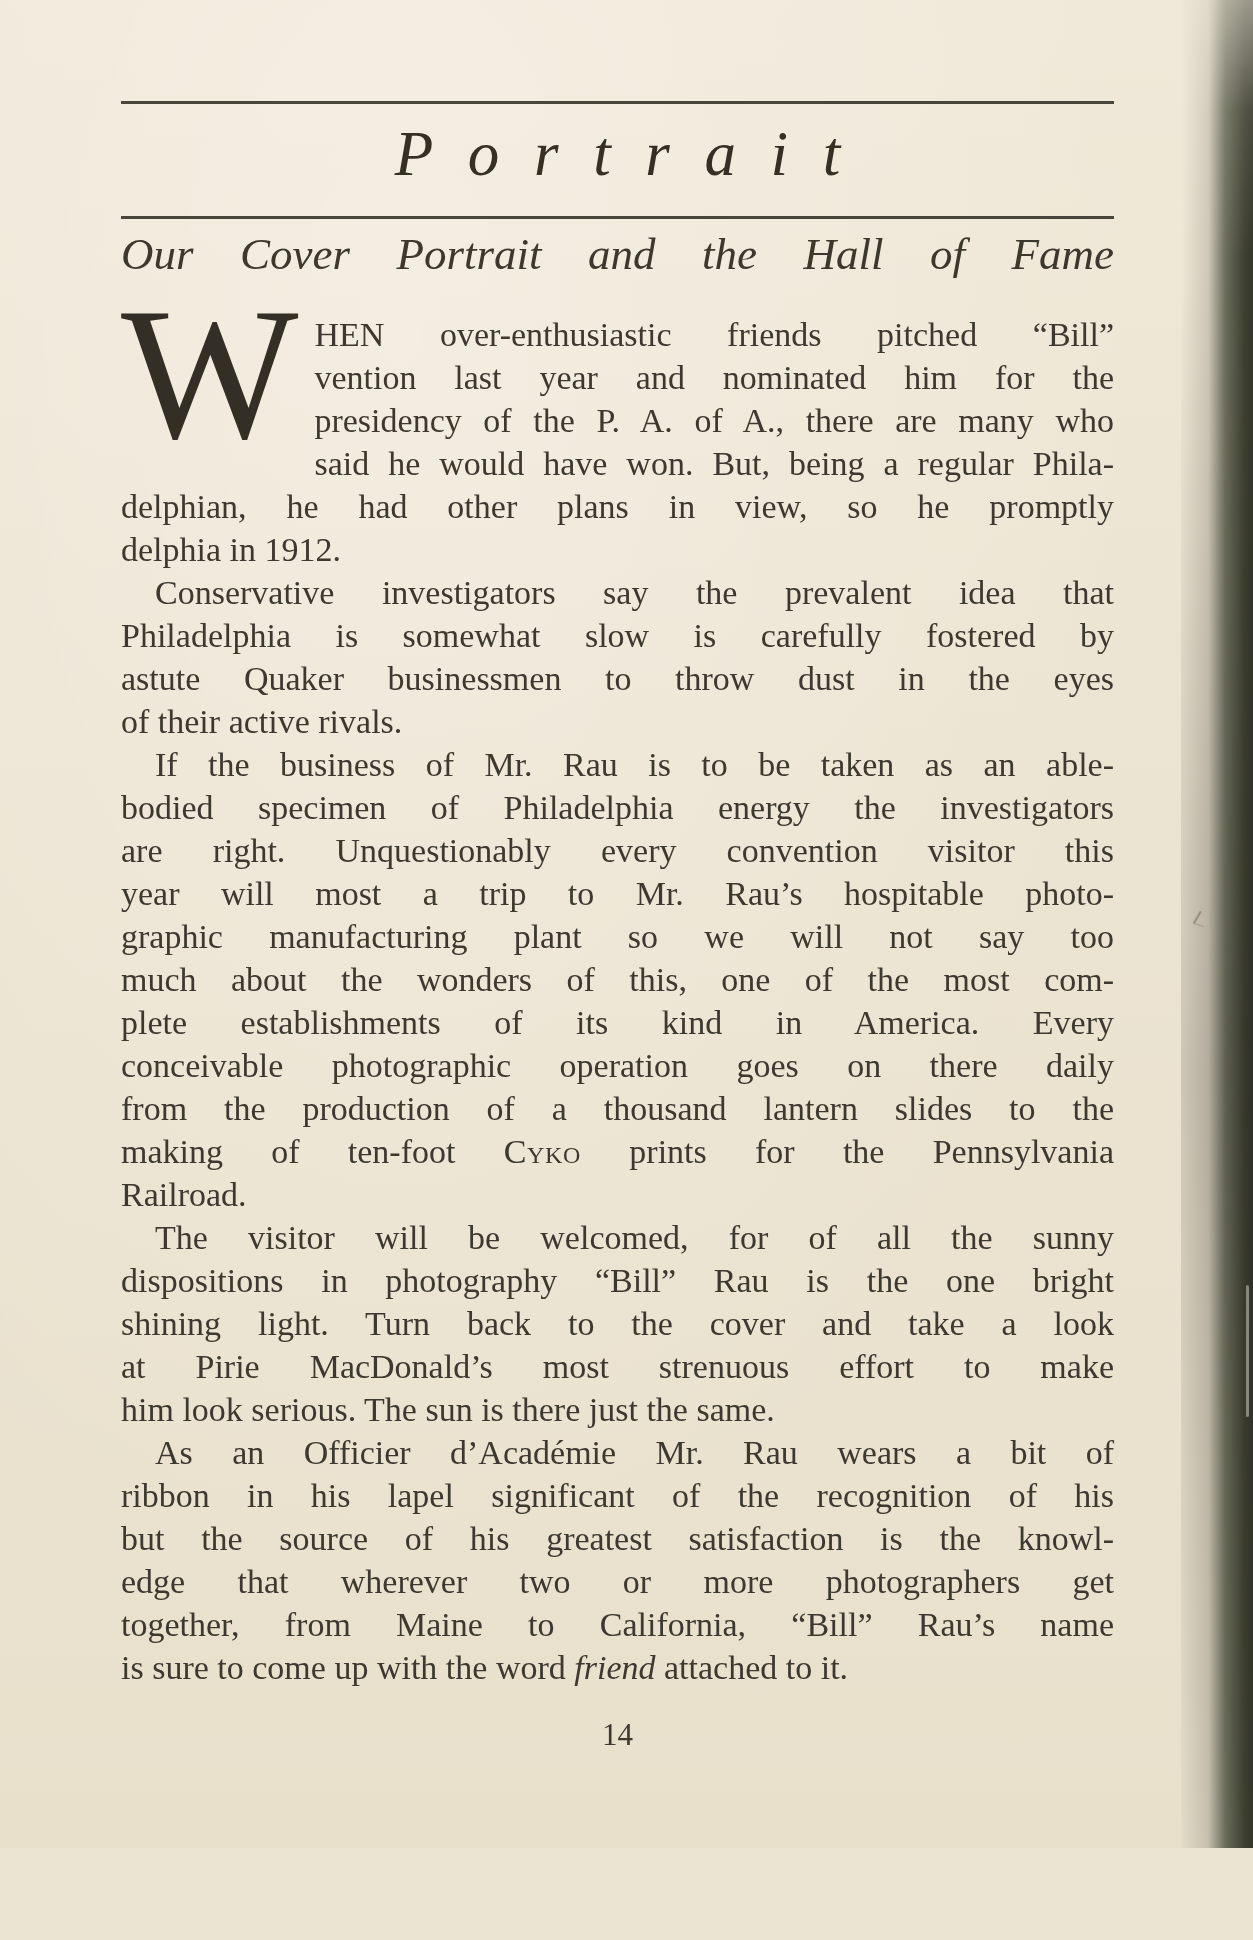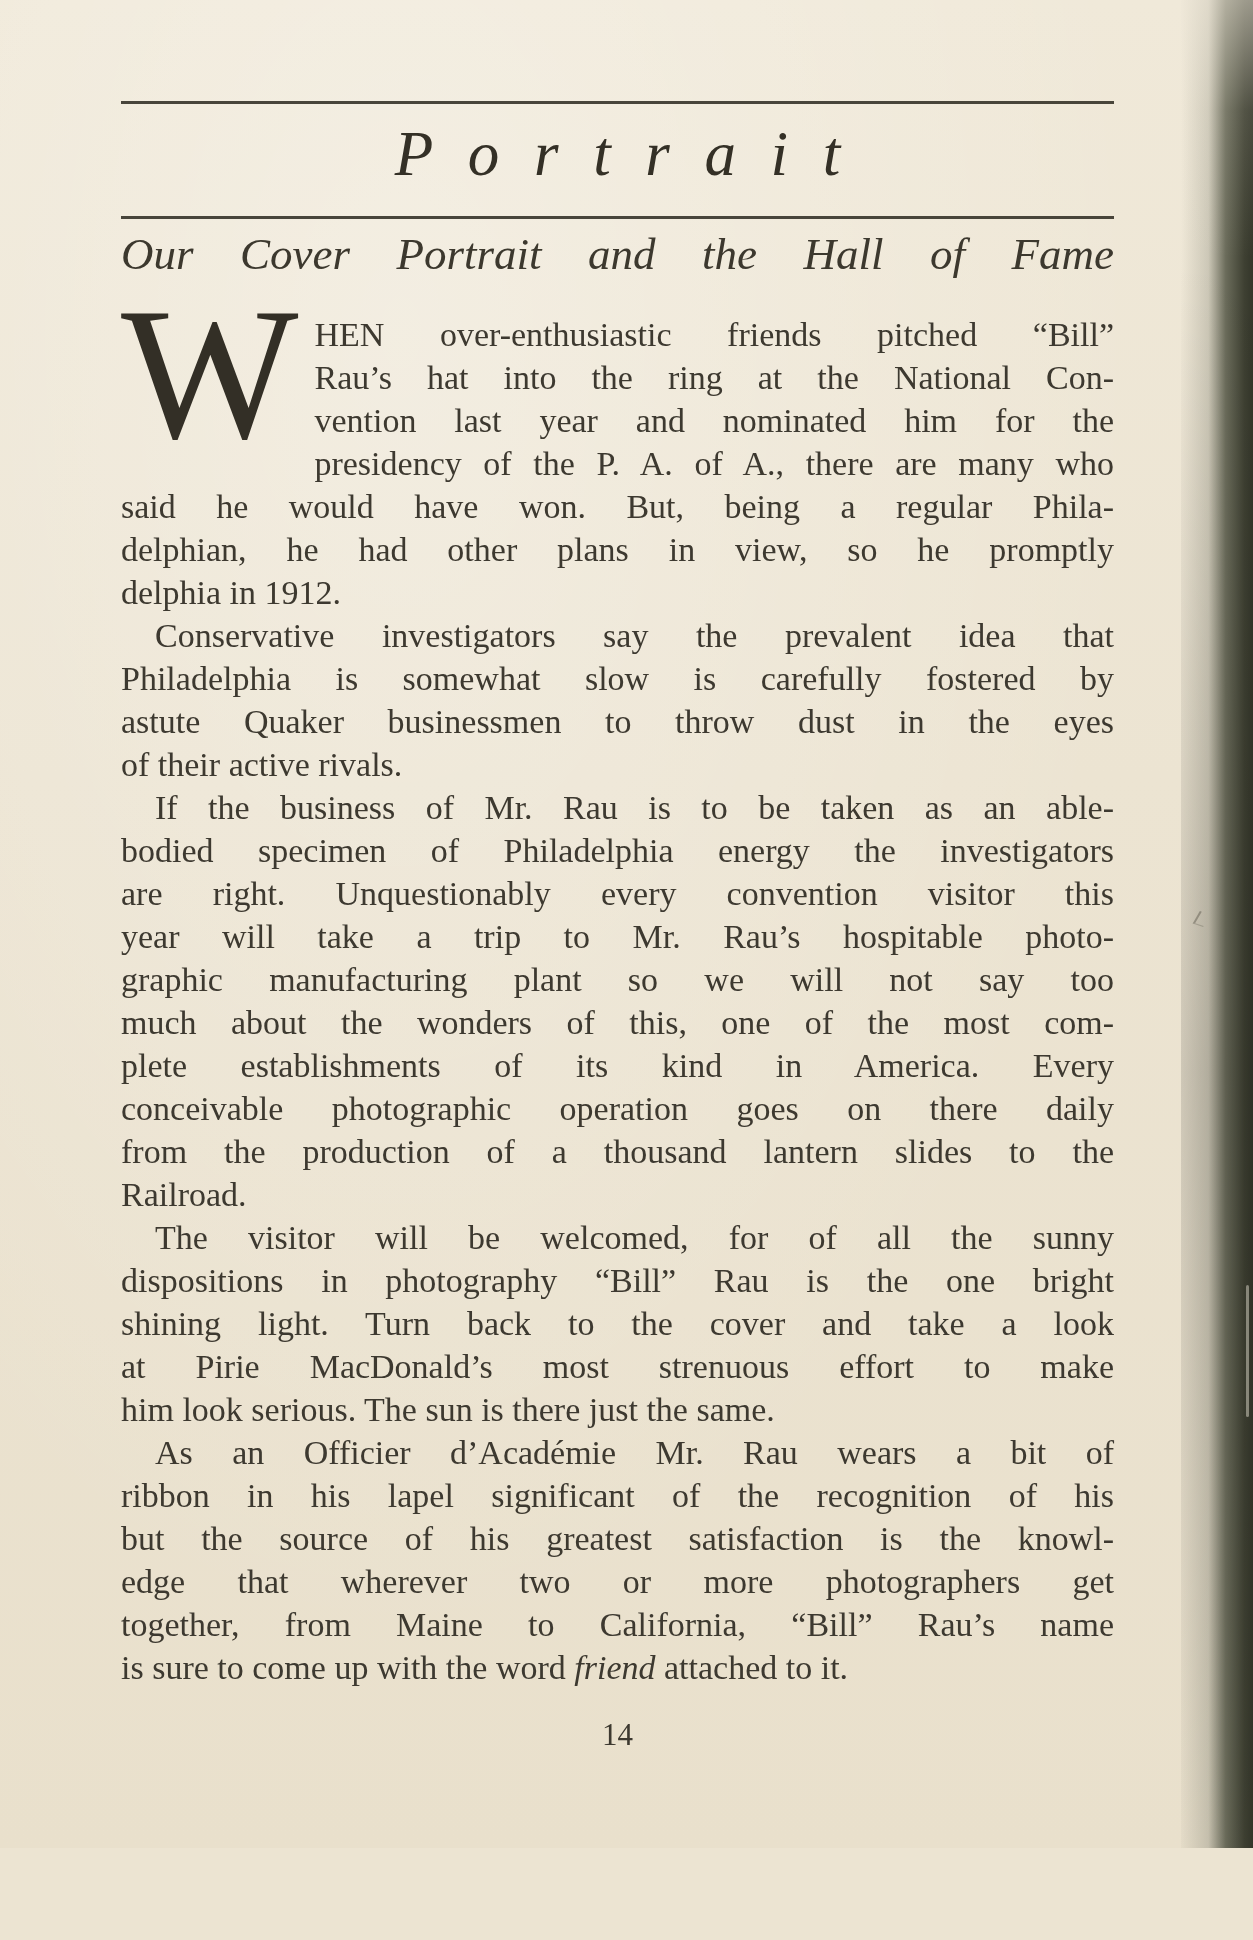--- a/index.html
+++ b/index.html
@@ -83,43 +83,43 @@
     <hr class="rule rule-top">
     <div class="masthead-title">Portrait</div>
     <hr class="rule rule-bottom">
 
     <h1 class="heading">Our Cover Portrait and the Hall of Fame</h1>
 
     <section class="body">
         <div class="para">
           <span class="dropcap">W</span>
           <div class="line"><span>HEN over-enthusiastic friends pitched “Bill”</span></div>
-          <div class="line"><span>Rau’s hat into the ring at the National Con-</span></div>
           <div class="line"><span>vention last year and nominated him for the</span></div>
           <div class="line"><span>presidency of the P. A. of A., there are many who</span></div>
           <div class="line"><span>said he would have won. But, being a regular Phila-</span></div>
           <div class="line"><span>delphian, he had other plans in view, so he promptly</span></div>
           <div class="line lastline"><span>delphia in 1912.</span></div>
         </div>
         <div class="para indent">
           <div class="line"><span>Conservative investigators say the prevalent idea that</span></div>
           <div class="line"><span>Philadelphia is somewhat slow is carefully fostered by</span></div>
           <div class="line"><span>astute Quaker businessmen to throw dust in the eyes</span></div>
           <div class="line lastline"><span>of their active rivals.</span></div>
         </div>
         <div class="para indent">
           <div class="line"><span>If the business of Mr. Rau is to be taken as an able-</span></div>
           <div class="line"><span>bodied specimen of Philadelphia energy the investigators</span></div>
           <div class="line"><span>are right. Unquestionably every convention visitor this</span></div>
-          <div class="line"><span>year will take a trip to Mr. Rau’s hospitable photo-</span></div>
+          <div class="line"><span>year will most a trip to Mr. Rau’s hospitable photo-</span></div>
           <div class="line"><span>graphic manufacturing plant so we will not say too</span></div>
           <div class="line"><span>much about the wonders of this, one of the most com-</span></div>
           <div class="line"><span>plete establishments of its kind in America. Every</span></div>
           <div class="line"><span>conceivable photographic operation goes on there daily</span></div>
           <div class="line"><span>from the production of a thousand lantern slides to the</span></div>
+          <div class="line"><span>making of ten-foot </span><span class="sc">Cyko</span><span> prints for the Pennsylvania</span></div>
           <div class="line lastline"><span>Railroad.</span></div>
         </div>
         <div class="para indent">
           <div class="line"><span>The visitor will be welcomed, for of all the sunny</span></div>
           <div class="line"><span>dispositions in photography “Bill” Rau is the one bright</span></div>
           <div class="line"><span>shining light. Turn back to the cover and take a look</span></div>
           <div class="line"><span>at Pirie MacDonald’s most strenuous effort to make</span></div>
           <div class="line lastline"><span>him look serious. The sun is there just the same.</span></div>
         </div>
         <div class="para indent">

